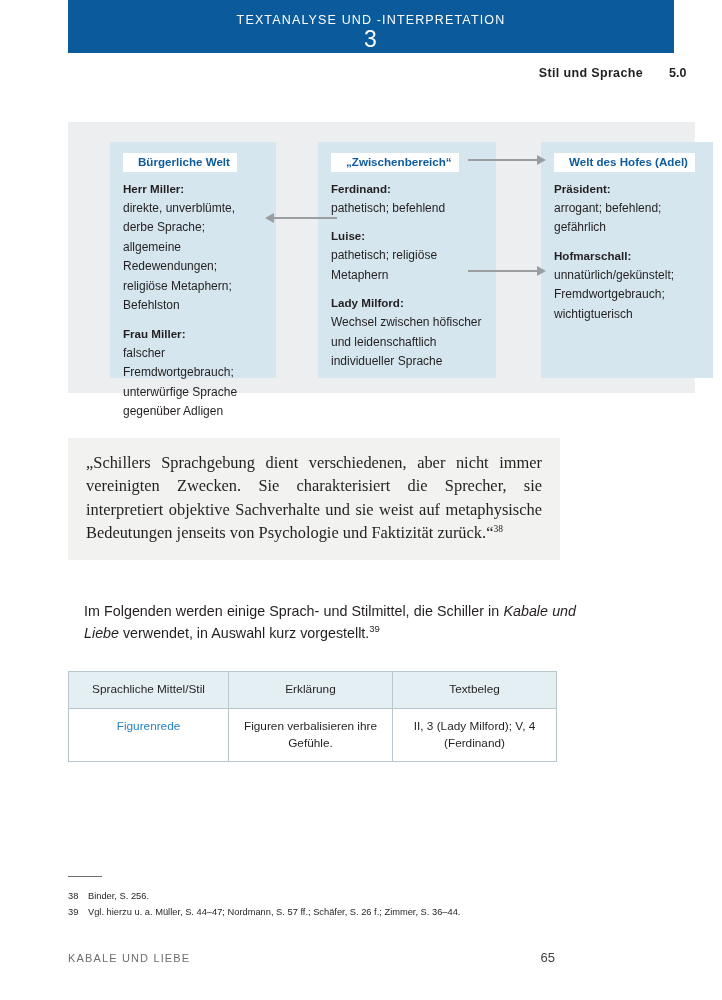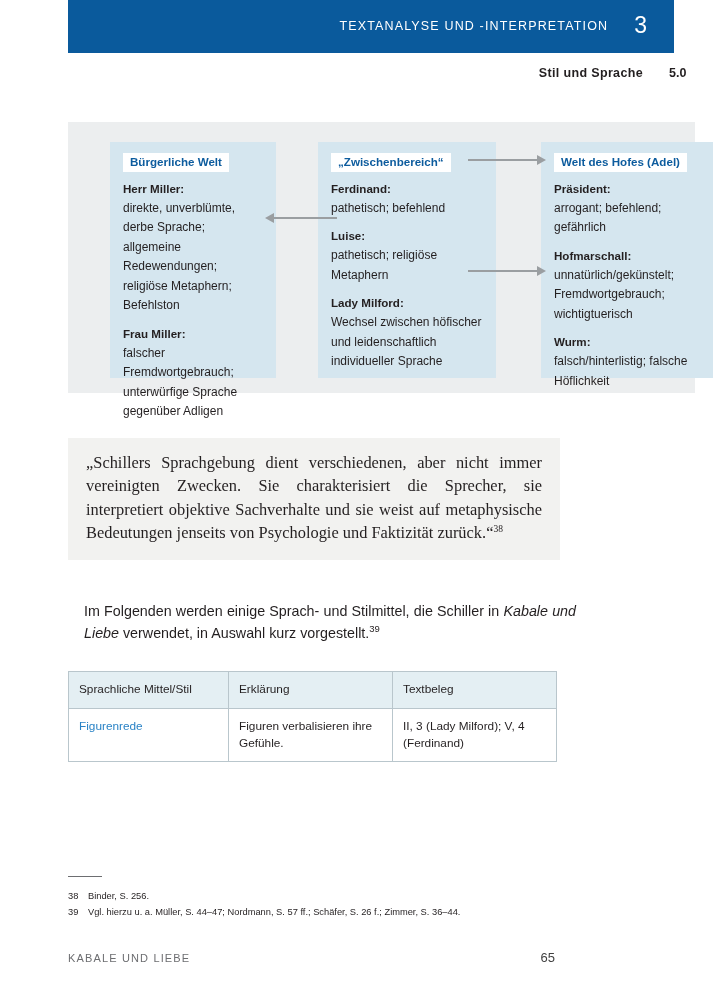--- a/index.html
+++ b/index.html
@@ -20,20 +20,21 @@
   .header-bar {
     position: absolute;
     left: 68px;
     top: 0;
     width: 606px;
     height: 53px;
     background: #0a5a9c;
     display: flex;
     align-items: center;
     justify-content: flex-end;
+    flex-direction: column;
   }
   .header-title {
     color: #ffffff;
     font-size: 12.5px;
     letter-spacing: 1.15px;
     font-weight: 400;
     text-transform: uppercase;
     padding-bottom: 1px;
   }
   .header-chapter {
@@ -89,21 +90,21 @@
   .col-mid    { left: 250px; top: 20px; width: 178px; height: 236px; }
   .col-right  { left: 473px; top: 20px; width: 172px; height: 236px; }
 
   .col-title {
     display: inline-block;
     background: #ffffff;
     color: #0d5c9e;
     font-weight: 700;
     font-size: 11.6px;
     line-height: 1.1;
-    padding: 3px 7px 3px 7px;
+    padding: 3px 7px 3px 15px;
     margin-bottom: 7px;
     white-space: nowrap;
   }
   .entry { margin-bottom: 9px; }
   .entry:last-child { margin-bottom: 0; }
   .entry-name {
     font-weight: 700;
     font-size: 11.6px;
     line-height: 1.46;
     color: #231f20;
@@ -175,21 +176,21 @@
     width: 488px;
     border-collapse: collapse;
     table-layout: fixed;
   }
   .stil-table th, .stil-table td {
     border: 1px solid #b9c6cc;
     padding: 9px 10px 10px 10px;
     vertical-align: top;
     font-size: 11.8px;
     line-height: 1.42;
-    text-align: left;
+    text-align: center;
   }
   .stil-table thead th {
     background: #e4eff3;
     font-weight: 400;
     color: #231f20;
   }
   .stil-table tbody td { background: #ffffff; }
   .stil-table td.term { color: #2a83c6; }
   .col-w1 { width: 160px; }
   .col-w2 { width: 164px; }
@@ -285,24 +286,20 @@
 
   <div class="diagram-col col-right">
     <div class="col-title">Welt des Hofes (Adel)</div>
     <div class="entry">
       <span class="entry-name">Präsident:</span><br>
       <span class="entry-desc">arrogant; befehlend; gefährlich</span>
     </div>
     <div class="entry">
       <span class="entry-name">Hofmarschall:</span><br>
       <span class="entry-desc">unnatürlich/gekünstelt; Fremdwortgebrauch; wichtigtuerisch</span>
-    </div>
-    <div class="entry">
-      <span class="entry-name">Wurm:</span><br>
-      <span class="entry-desc">falsch/hinterlistig; falsche Höflichkeit</span>
     </div>
   </div>
 
   <div class="arrow" style="left:197px; top:95px; width:72px;">
     <div class="arrow-line" style="left:8px; width:64px;"></div>
     <div class="arrow-head left"></div>
   </div>
 
   <div class="arrow" style="left:400px; top:37px; width:78px;">
     <div class="arrow-line" style="left:0; width:70px;"></div>

